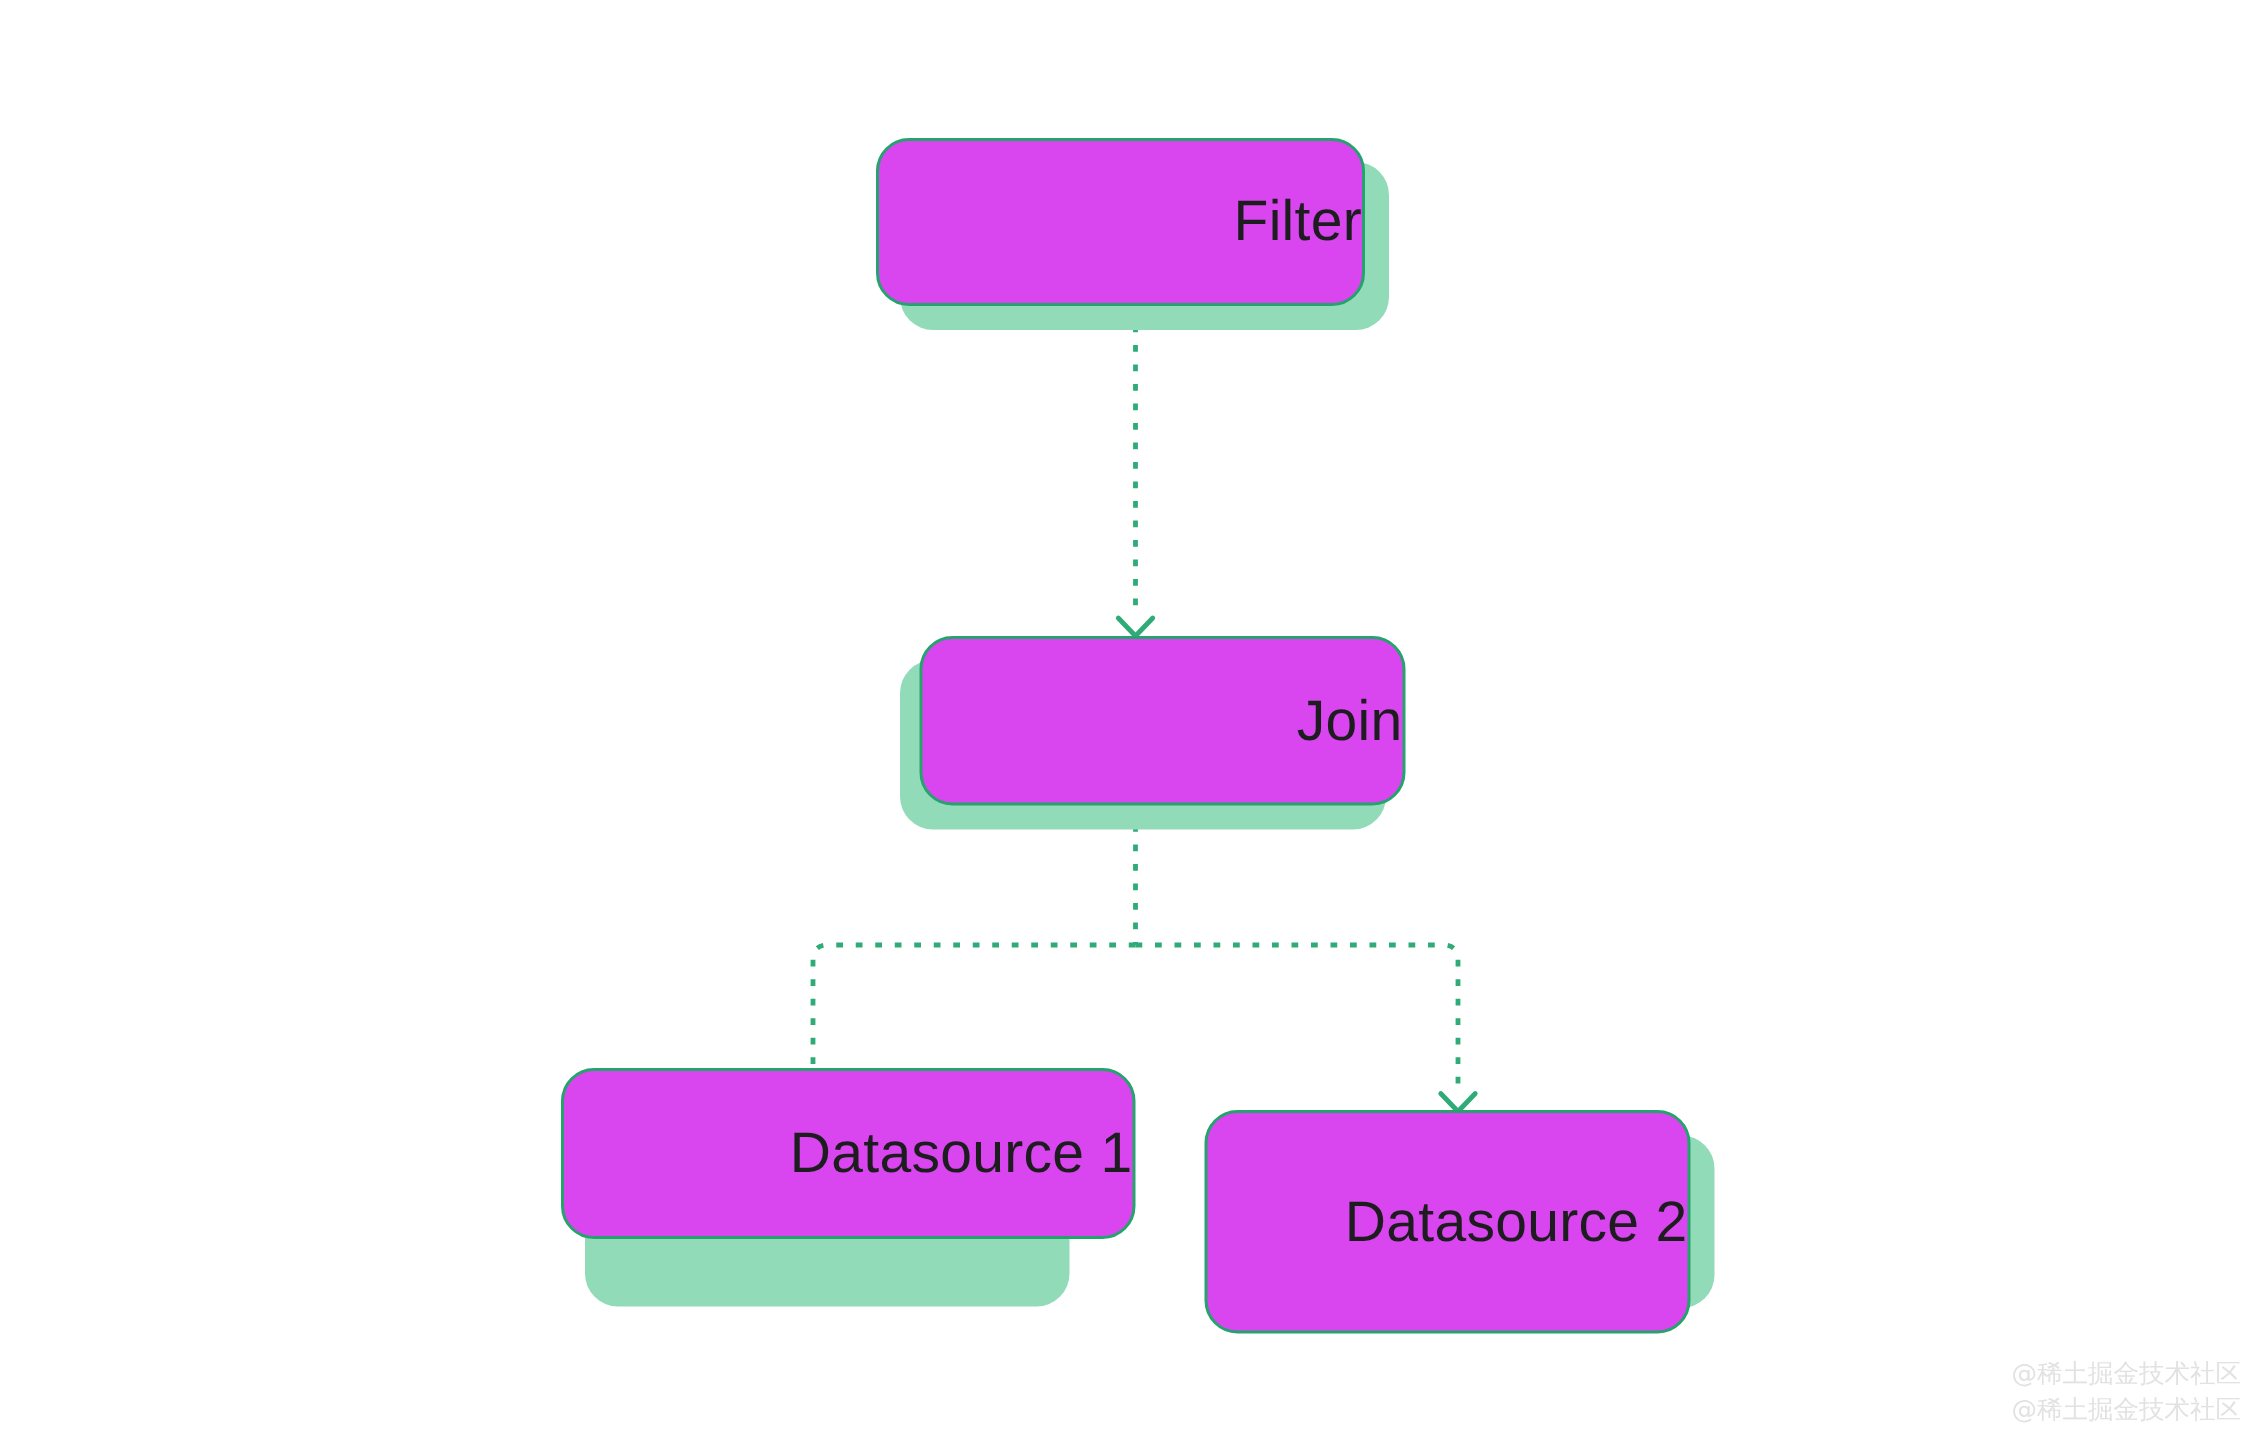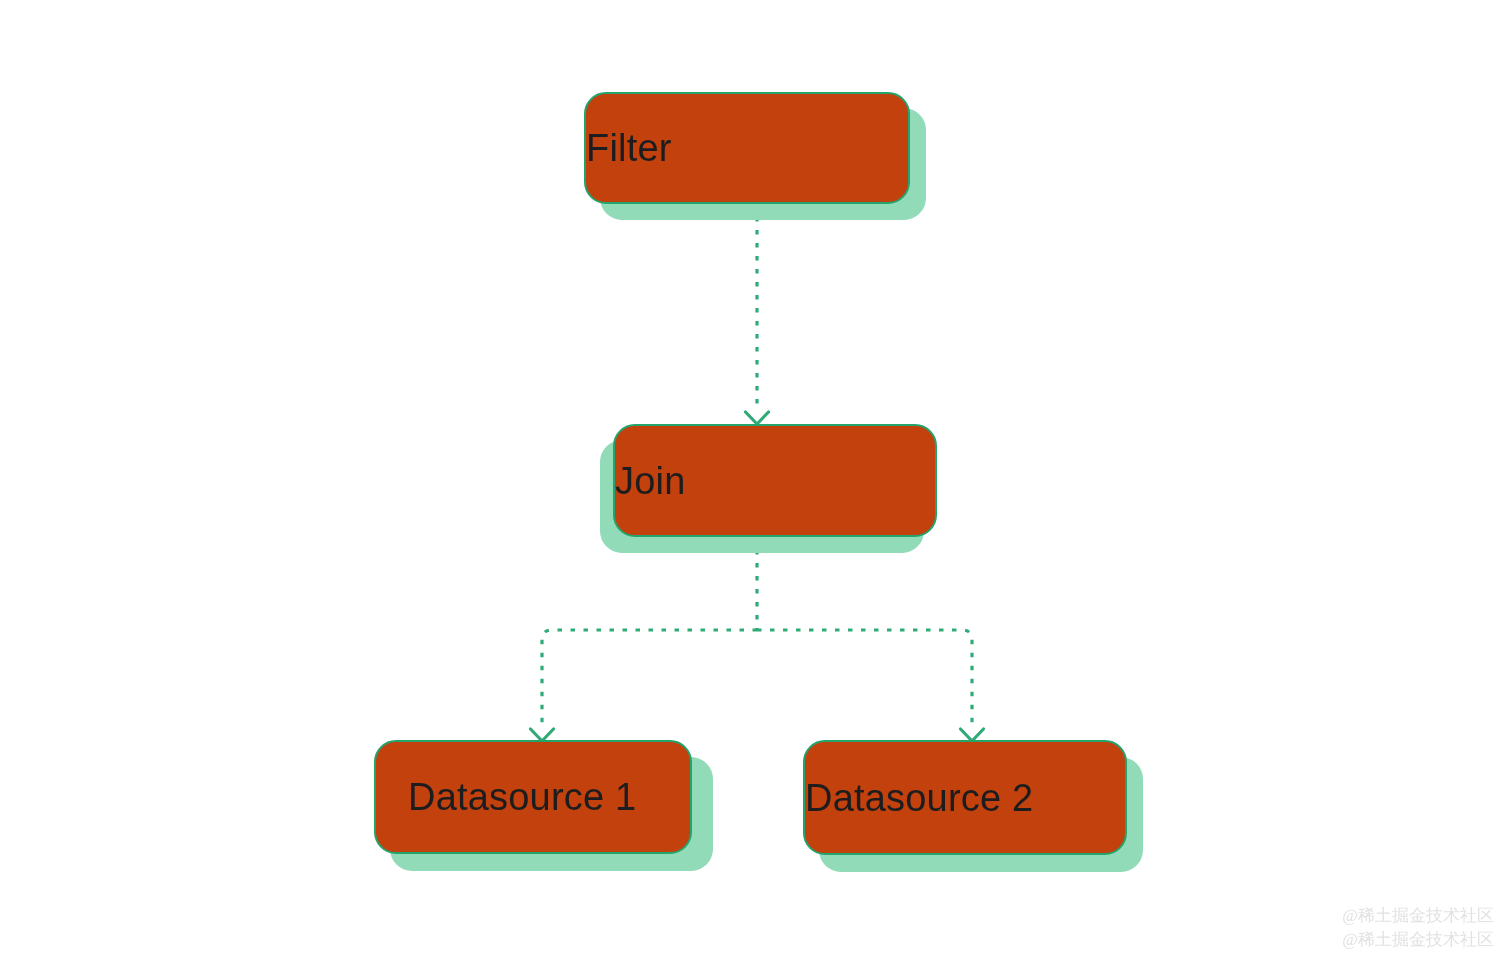--- a/index.html
+++ b/index.html
@@ -20,26 +20,26 @@
     left: 0;
     top: 0;
     width: 1512px;
     height: 967px;
   }
 
   
   .node {
     position: absolute;
     box-sizing: border-box;
-    background: #c2410c;
+    background: #d946ef;
     border: 2.5px solid #24a36c;
     border-radius: 22px;
     display: flex;
     align-items: center;
-    justify-content: flex-start;
+    justify-content: flex-end;
     z-index: 3;
   }
   .node-shadow {
     position: absolute;
     box-sizing: border-box;
     background: #91dbb8;
     border-radius: 22px;
     z-index: 2;
   }
   .node-label {
@@ -51,24 +51,24 @@
     font-weight: 400;
   }
 
   
   #node-filter        { left: 584px; top: 92px;  width: 326px; height: 112px; }
   #shadow-filter      { left: 600px; top: 108px; width: 326px; height: 112px; }
 
   #node-join          { left: 584px; top: 424px; width: 324px; height: 113px; margin-left: 29px; }
   #shadow-join        { left: 600px; top: 440px; width: 324px; height: 113px; }
 
-  #node-datasource-1  { left: 374px; top: 740px; width: 318px; height: 114px; padding-left: 32px; }
+  #node-datasource-1  { left: 374px; top: 712px; width: 383px; height: 114px; padding-left: 32px; }
   #shadow-datasource-1{ left: 390px; top: 757px; width: 323px; height: 114px; }
 
-  #node-datasource-2  { left: 803px; top: 740px; width: 324px; height: 115px; }
+  #node-datasource-2  { left: 803px; top: 740px; width: 324px; height: 149px; }
   #shadow-datasource-2{ left: 819px; top: 757px; width: 324px; height: 115px; }
 
   
   #connectors {
     position: absolute;
     left: 0; top: 0;
     width: 1512px;
     height: 967px;
     z-index: 1;
     pointer-events: none;
@@ -80,21 +80,21 @@
     right: 18px;
     bottom: 14px;
     text-align: right;
     color: #e2e2e2;
     font-size: 17px;
     line-height: 1.45;
     font-family: "DejaVu Sans", "Liberation Sans", sans-serif;
     user-select: none;
     z-index: 5;
   }
-  #watermark div { white-space: nowrap; font-family: Liberation Serif, serif; }
+  #watermark div { white-space: nowrap; }
   #watermark .wm-2 { padding-right: 0; }
 </style>
 </head>
 <body>
 
 <div id="canvas">
 
   <svg id="connectors" viewBox="0 0 1512 967" width="1512" height="967" xmlns="http://www.w3.org/2000/svg">
 
     <path d="M 757 204 L 757 409" fill="none" stroke="#2eab76" stroke-width="3.2" stroke-dasharray="4.5 8.5" stroke-linecap="butt"></path>

